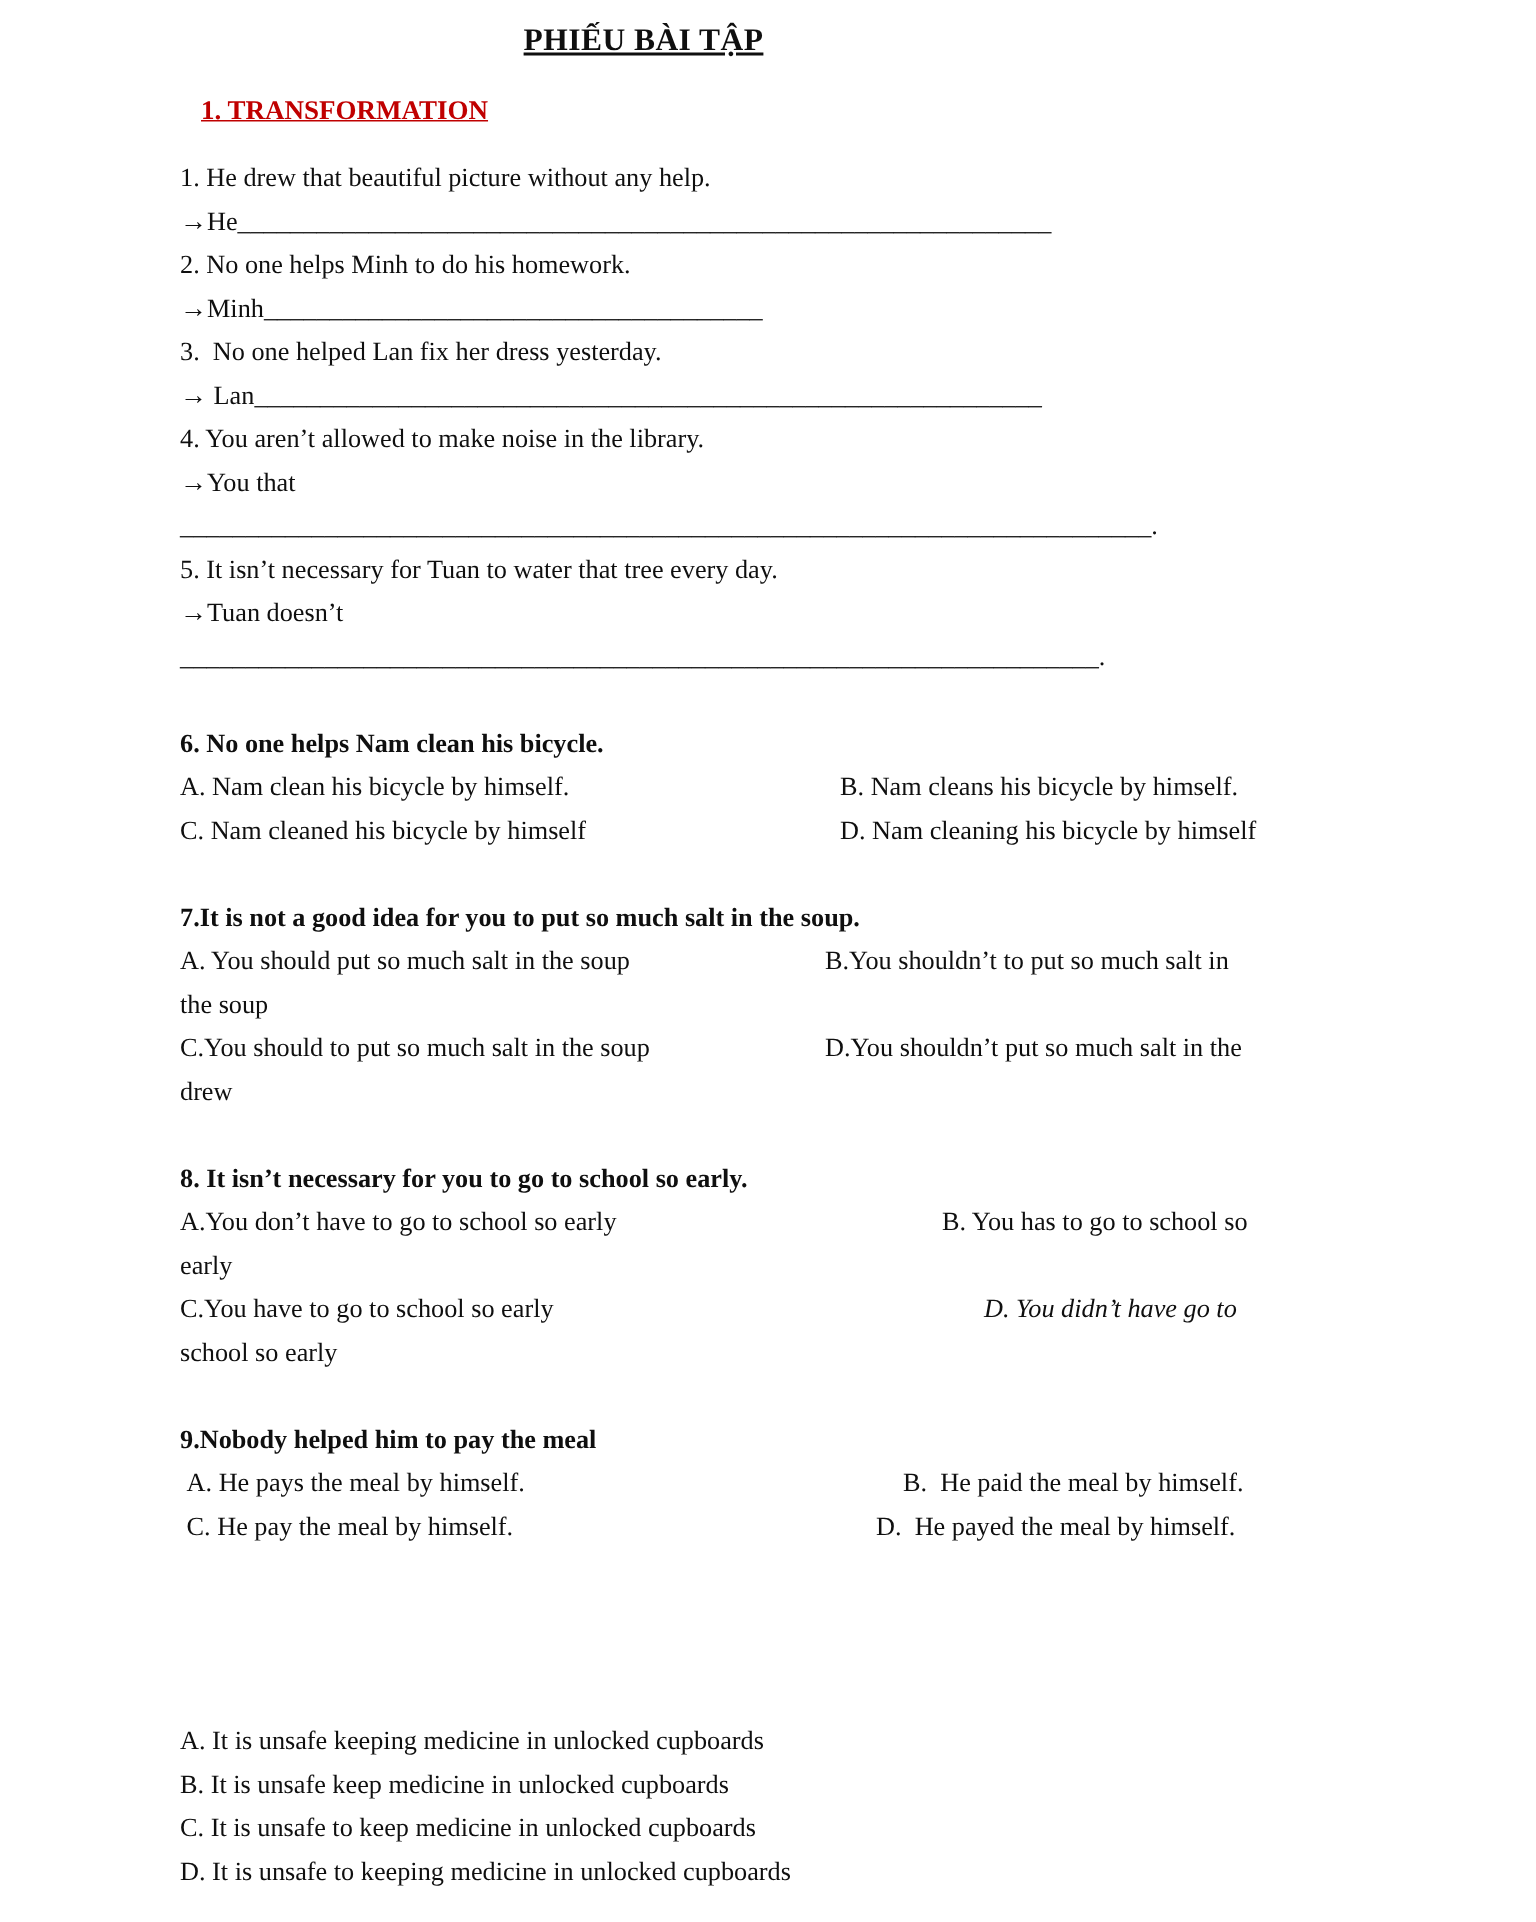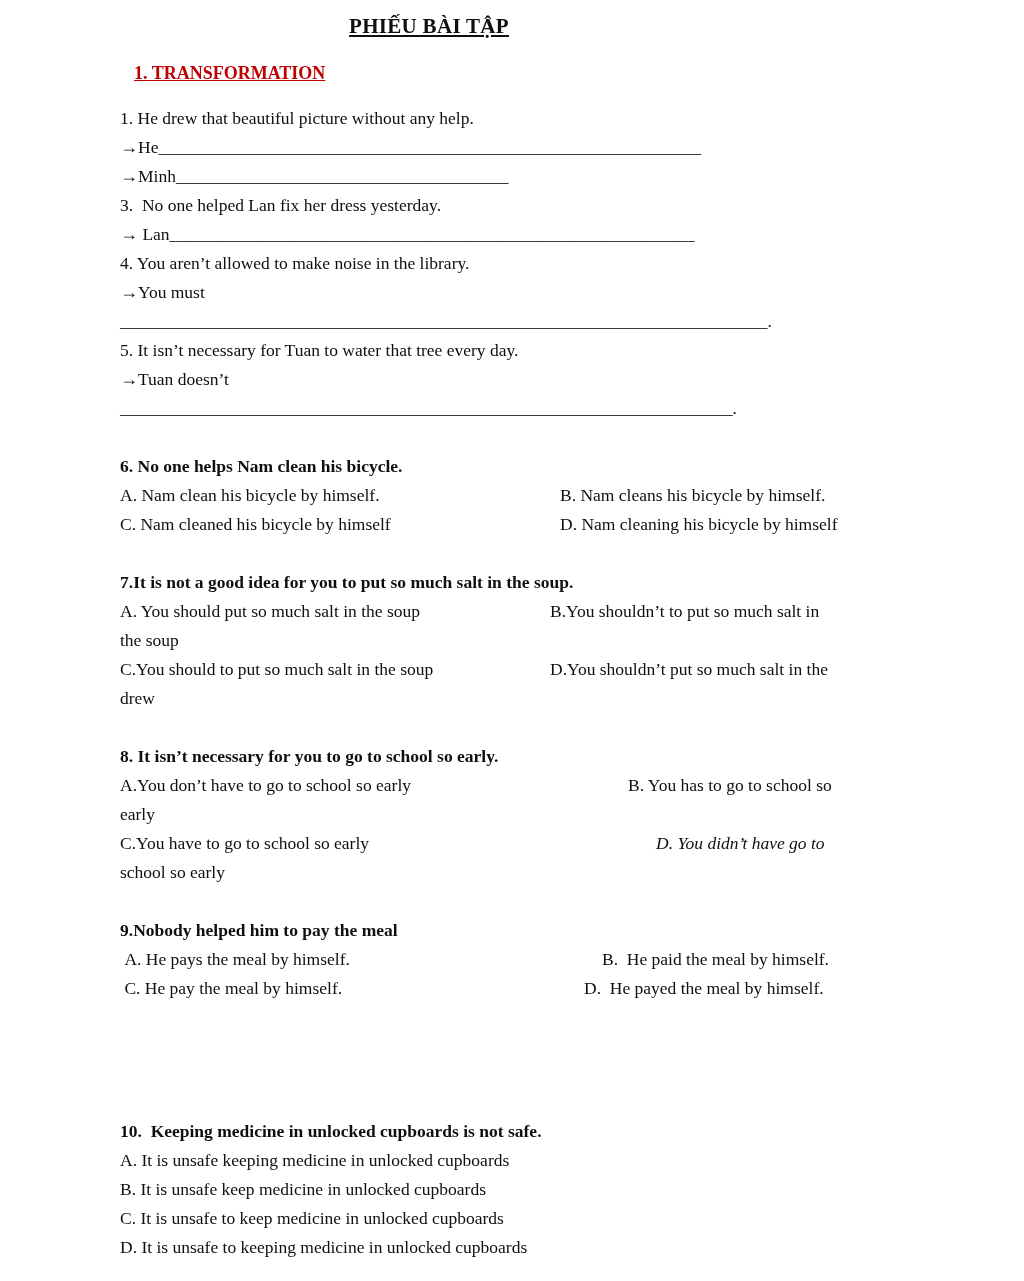--- a/index.html
+++ b/index.html
@@ -47,29 +47,30 @@
 
 <div class="page">
   <h1 class="title">PHIẾU BÀI TẬP</h1>
   <h2 class="section-heading">1. TRANSFORMATION</h2>
   <div id="transformation-list">
       <div class="t-item">
         <div class="t-sentence">1. He drew that beautiful picture without any help.</div>
         <div class="t-rewrite"><span class="arrow">→</span><span class="prefix">He</span><span class="blank">______________________________________________________________</span></div>
       </div>
       <div class="t-item">
+        <div class="t-sentence">2. No one helps Minh to do his homework.</div>
         <div class="t-rewrite"><span class="arrow">→</span><span class="prefix">Minh</span><span class="blank">______________________________________</span></div>
       </div>
       <div class="t-item">
         <div class="t-sentence">3.  No one helped Lan fix her dress yesterday.</div>
         <div class="t-rewrite"><span class="arrow">→</span><span class="prefix"> Lan</span><span class="blank">____________________________________________________________</span></div>
       </div>
       <div class="t-item">
         <div class="t-sentence">4. You aren’t allowed to make noise in the library.</div>
-        <div class="t-rewrite"><span class="arrow">→</span><span class="prefix">You must </span><span class="blank">__________________________________________________________________________</span><span class="suffix">.</span></div>
+        <div class="t-rewrite"><span class="arrow">→</span><span class="prefix">You that </span><span class="blank">__________________________________________________________________________</span><span class="suffix">.</span></div>
       </div>
       <div class="t-item">
         <div class="t-sentence">5. It isn’t necessary for Tuan to water that tree every day.</div>
         <div class="t-rewrite"><span class="arrow">→</span><span class="prefix">Tuan doesn’t </span><span class="blank">______________________________________________________________________</span><span class="suffix">.</span></div>
       </div>
     </div>
   <div id="mcq-list">
       <div class="mcq">
         <div class="mcq-q">6. No one helps Nam clean his bicycle.</div>
         <div class="mcq-line"><span class="opt-left">A. Nam clean his bicycle by himself.</span><span class="opt-right" style="left: 440px;">B. Nam cleans his bicycle by himself.</span></div>
@@ -88,20 +89,19 @@
         <div class="mcq-line"><span class="opt-left">early</span></div>
         <div class="mcq-line"><span class="opt-left">C.You have to go to school so early</span><span class="opt-right" style="left: 536px; font-style: italic;">D. You didn’t have go to</span></div>
         <div class="mcq-line"><span class="opt-left">school so early</span></div>
       </div>
       <div class="mcq">
         <div class="mcq-q">9.Nobody helped him to pay the meal</div>
         <div class="mcq-line"><span class="opt-left"> A. He pays the meal by himself.</span><span class="opt-right" style="left: 482px;">B.  He paid the meal by himself.</span></div>
         <div class="mcq-line"><span class="opt-left"> C. He pay the meal by himself.</span><span class="opt-right" style="left: 464px;">D.  He payed the meal by himself.</span></div>
       </div>
       <div class="mcq">
-        <div class="mcq-q">10.  Keeping medicine in unlocked cupboards is not safe.</div>
         <div class="mcq-line"><span class="opt-left">A. It is unsafe keeping medicine in unlocked cupboards</span></div>
         <div class="mcq-line"><span class="opt-left">B. It is unsafe keep medicine in unlocked cupboards</span></div>
         <div class="mcq-line"><span class="opt-left">C. It is unsafe to keep medicine in unlocked cupboards</span></div>
         <div class="mcq-line"><span class="opt-left">D. It is unsafe to keeping medicine in unlocked cupboards</span></div>
       </div>
     </div>
 </div>
 
 </body></html>

